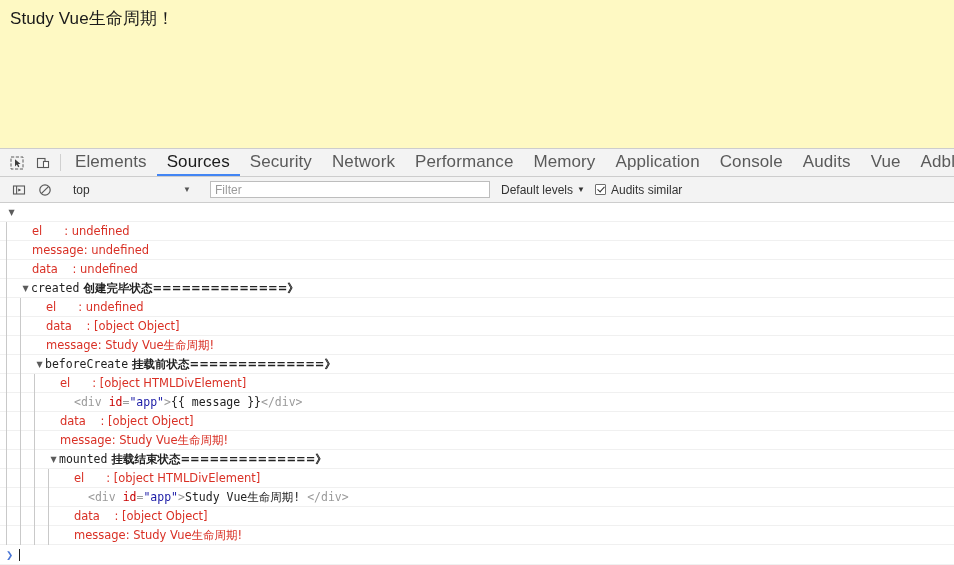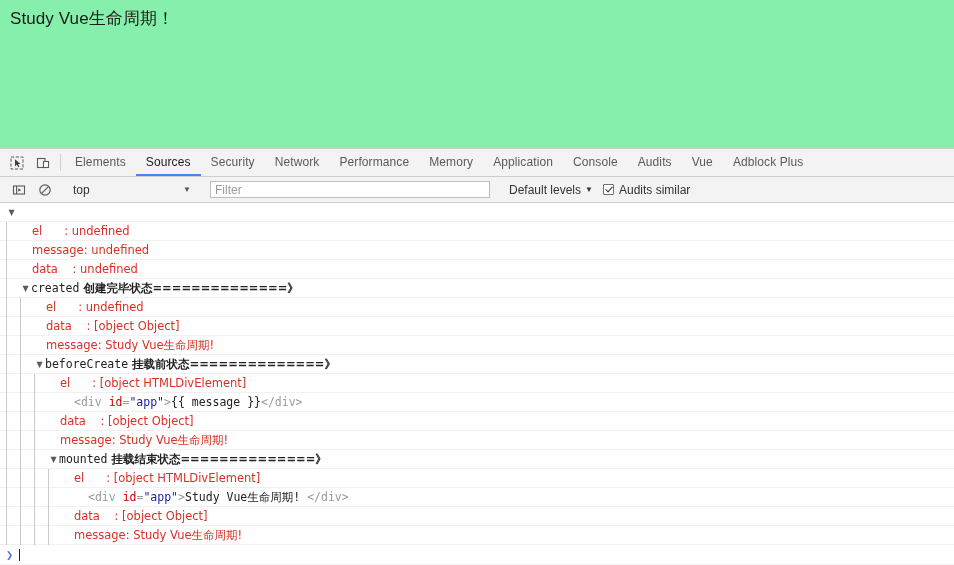--- a/index.html
+++ b/index.html
@@ -11,21 +11,21 @@
     width: 954px;
     height: 565px;
     font-family: "Liberation Sans", sans-serif;
     overflow: hidden;
     position: relative;
   }
 
   
   #page-viewport {
     height: 148px;
-    background: #86efac;
+    background: #fef9c3;
     box-sizing: border-box;
     padding: 8px 10px 0 10px;
     overflow: hidden;
   }
   #app-text {
     font-family: "Liberation Sans", sans-serif;
     font-size: 17px;
     color: #1a1a1a;
     line-height: 22px;
     letter-spacing: .1px;
@@ -71,21 +71,21 @@
   .tabs {
     display: flex;
     align-items: stretch;
     flex: 1;
     overflow: hidden;
   }
   .tab {
     display: flex;
     align-items: center;
     padding: 0 10px;
-    font-size: 12px;
+    font-size: 17px;
     color: #5a5a5a;
     white-space: nowrap;
     cursor: pointer;
     border-bottom: 2px solid transparent;
     box-sizing: border-box;
     letter-spacing: .1px;
   }
   .tab.selected {
     color: #1a1a1a;
     border-bottom-color: #4285f4;
@@ -127,21 +127,21 @@
     outline: none;
     font-family: "Liberation Sans", sans-serif;
     margin-left: 6px;
   }
   .filter-input::placeholder { color: #9b9b9b; }
   .levels {
     display: flex;
     align-items: center;
     font-size: 12px;
     color: #333;
-    margin-left: 10px;
+    margin-left: 2px;
     cursor: pointer;
     white-space: nowrap;
   }
   .levels .caret { margin-left: 4px; font-size: 8px; }
   .group-sim {
     display: flex;
     align-items: center;
     font-size: 12px;
     color: #333;
     margin-left: 10px;

